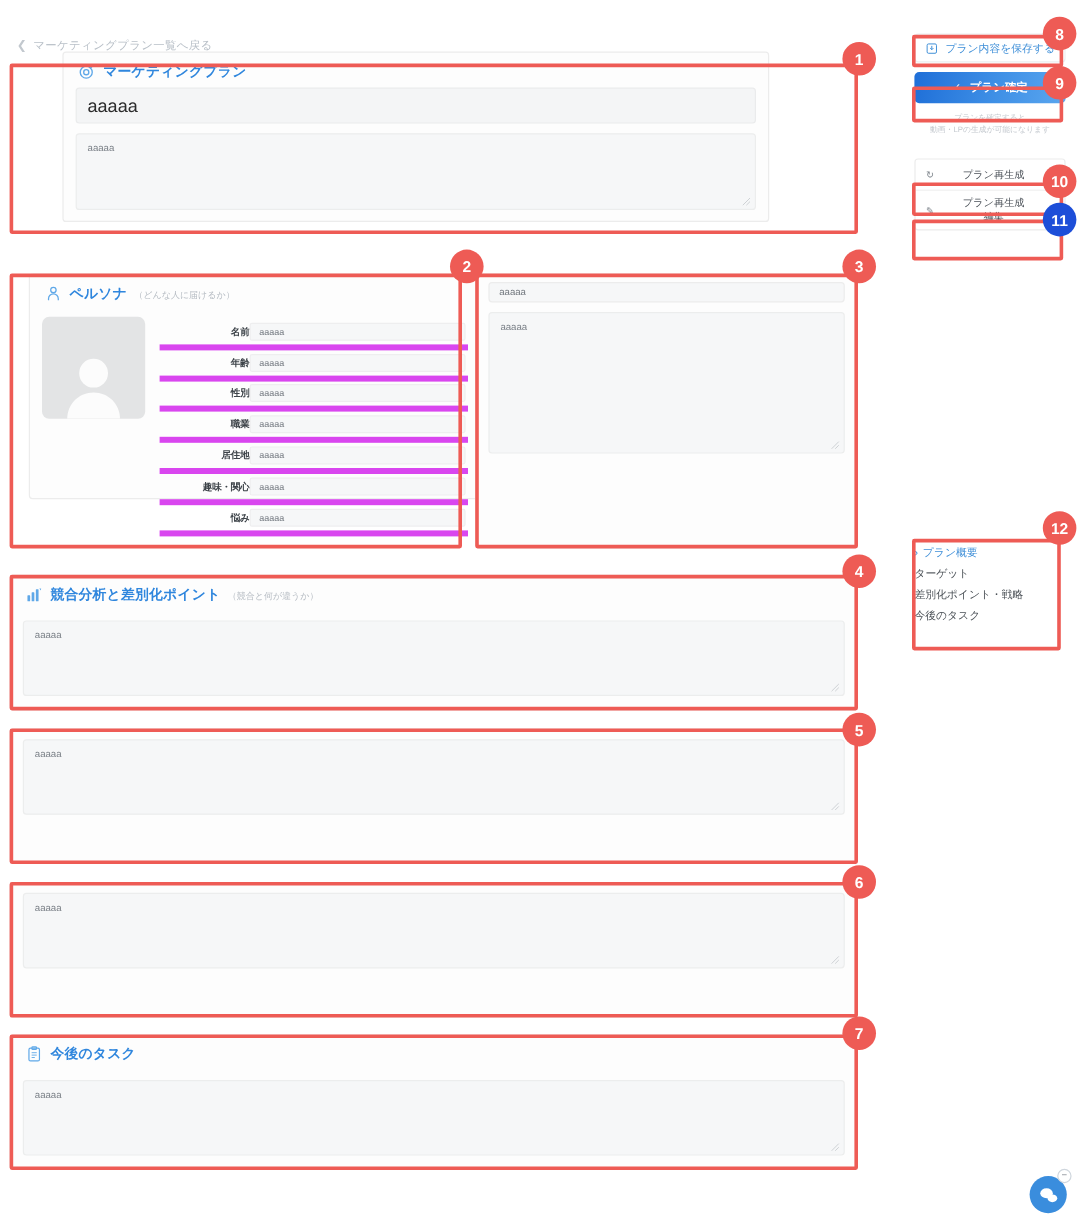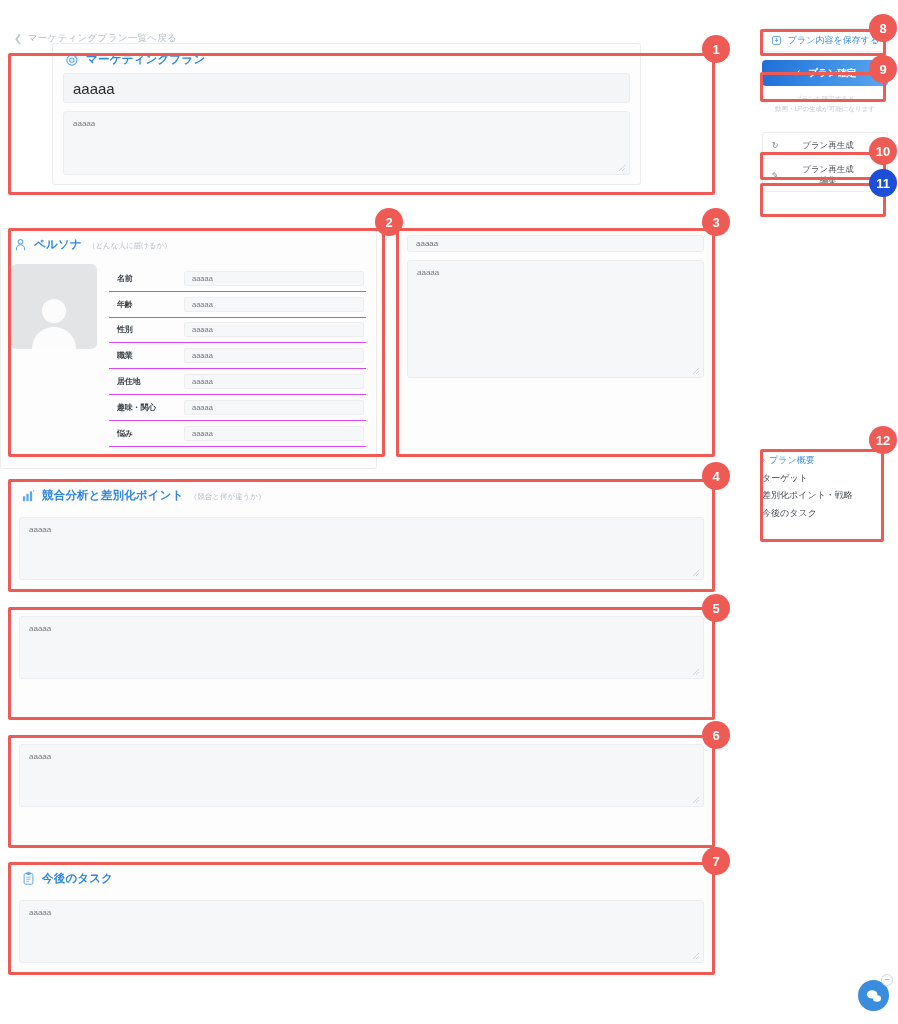--- a/index.html
+++ b/index.html
@@ -71,21 +71,22 @@
   .persona-body { display: flex; padding: 6px 10px 10px 10px; gap: 12px; }
   .avatar {
     width: 86px; height: 85px; flex: 0 0 86px;
     background: #e3e4e5; border-radius: 6px;
     display: flex; align-items: flex-end; justify-content: center;
   }
   .avatar svg { width: 56px; height: 60px; display: block; }
   .prows { flex: 1 1 auto; padding-top: 2px; }
   .prow {
     display: flex; align-items: center; height: 25.8px;
-    border-bottom: 1px solid #d946ef;
+    border-bottom: 5px solid #d946ef;
+    text-align: right;
   }
   .plabel {
     width: 75px; flex: 0 0 75px; font-size: 8px; font-weight: bold;
     color: #3d4349; padding-left: 8px; letter-spacing: -.2px;
   }
   .pval {
     flex: 1 1 auto; height: 15px; margin-right: 2px;
     background: #f6f7f8; border: 1px solid #eeeeef; border-radius: 2px;
     display: flex; align-items: center; padding: 0 7px;
     font-size: 7.5px; color: #767c83;
@@ -192,21 +193,21 @@
     <div class="ta" style="height:64px;">
       <span>aaaaa</span>
       <span class="grip">
         <svg viewBox="0 0 8 8" stroke="#9aa0a6" stroke-width=".8">
             <path d="M7 1L1 7M7 4L4 7"></path>
           </svg>
       </span>
     </div>
   </div>
 
-  <div class="card" style="left:0;top:228px;width:377px;height:241px;">
+  <div class="card" style="left:24px;top:228px;width:377px;height:188px;">
     <div class="card-head">
       <span class="hicon">
         <svg viewBox="0 0 24 24" fill="none" stroke="currentColor" stroke-width="1.7">
           <circle cx="12" cy="7.5" r="3.6"></circle>
             <path d="M5.5 21v-2a6.5 6.5 0 0113 0v2"></path>
         </svg>
       </span>
       <span class="card-title">ペルソナ</span>
       <span class="card-sub">（どんな人に届けるか）</span>
     </div>

